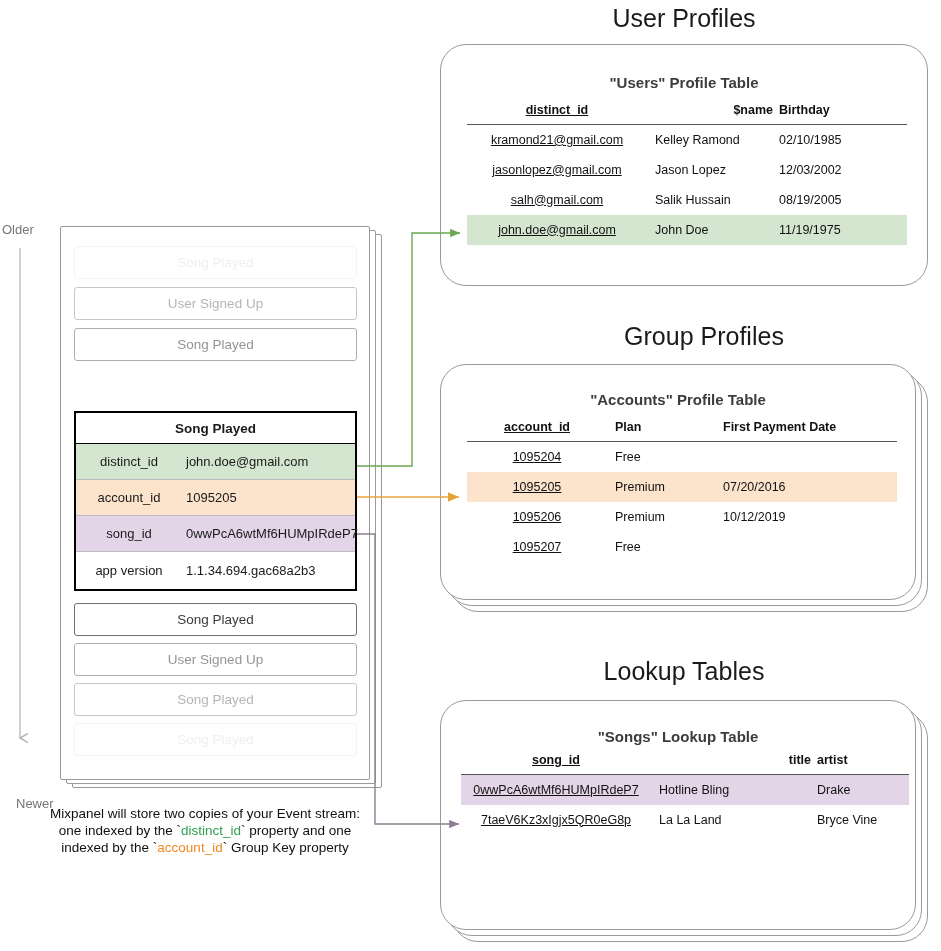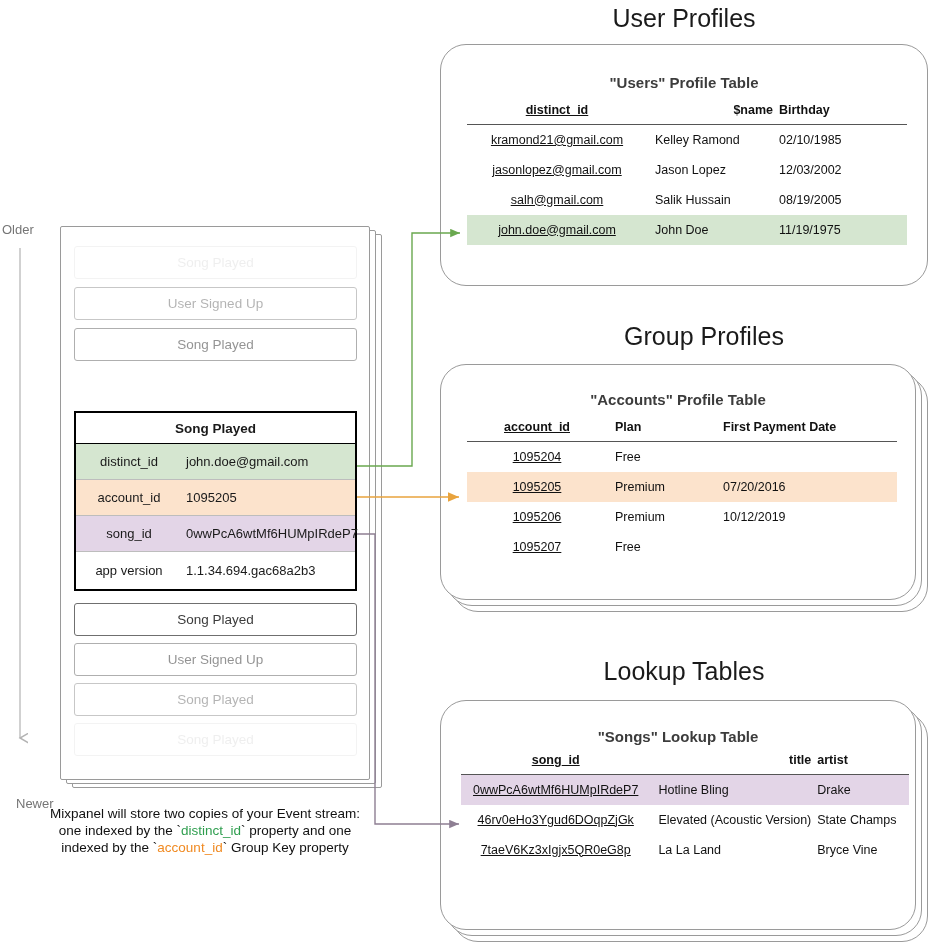--- a/index.html
+++ b/index.html
@@ -286,25 +286,20 @@
           <th style="width:98px; text-align:left; padding-left:6px;"><span>artist</span></th>
         </tr>
       </thead>
       <tbody>
         <tr class="hl-purple">
           <td class="key"><span>0wwPcA6wtMf6HUMpIRdeP7</span></td>
           <td style="padding-left:8px;">Hotline Bling</td>
           <td style="padding-left:6px;">Drake</td>
         </tr>
         <tr>
-          <td class="key"><span>46rv0eHo3Ygud6DOqpZjGk</span></td>
-          <td style="padding-left:8px;">Elevated (Acoustic Version)</td>
-          <td style="padding-left:6px;">State Champs</td>
-        </tr>
-        <tr>
           <td class="key"><span>7taeV6Kz3xIgjx5QR0eG8p</span></td>
           <td style="padding-left:8px;">La La Land</td>
           <td style="padding-left:6px;">Bryce Vine</td>
         </tr>
       </tbody>
     </table>
   </div>
 
   <svg class="overlay">
     <defs>

